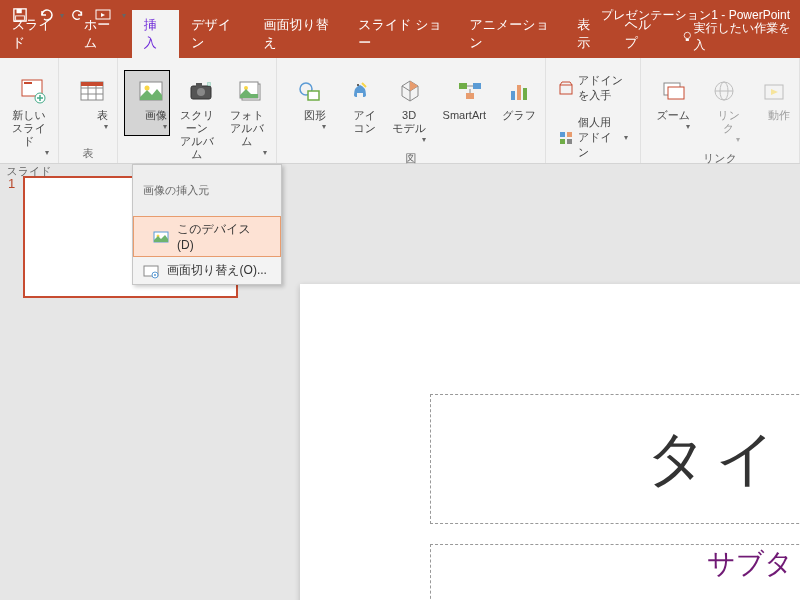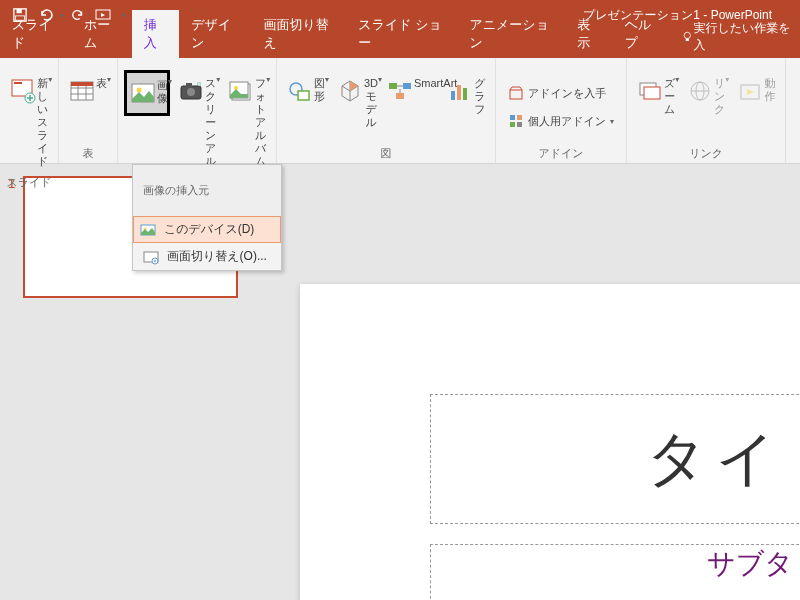--- a/index.html
+++ b/index.html
@@ -1,43 +1,43 @@
 <!DOCTYPE html>
 <html><head>
 <meta charset="utf-8">
 <style>
 * { margin: 0; padding: 0; box-sizing: border-box; font-family: "Yu Gothic UI", "Meiryo", sans-serif; }
 body { background: #e6e6e6; width: 800px; height: 600px; overflow: hidden; font-size: 12px; }
 
 .titlebar { height: 30px; background: #b7472a; display: flex; align-items: center; color: #fff; }
 .qat { display: flex; align-items: center; gap: 2px; padding-left: 8px; }
 .qat-btn { width: 24px; height: 24px; display: flex; align-items: center; justify-content: center; color: #fff; font-size: 14px; }
-.title-text { flex: 1; text-align: right; padding-right: 28px; font-size: 12px; }
+.title-text { flex: 1; text-align: right; padding-right: 10px; font-size: 12px; }
 
 .tabs { height: 28px; background: #b7472a; display: flex; align-items: flex-end; color: #fff; font-size: 13px; }
 .tab { padding: 6px 12px 6px 12px; cursor: pointer; }
 .tab.active { background: #f3f3f3; color: #6d28d9; font-weight: 500; }
 .tell-me { display: flex; align-items: center; gap: 0; padding: 4px 8px; font-size: 12px; }
 
 .ribbon { height: 106px; background: #f3f3f3; border-bottom: 1px solid #d4d4d4; display: flex; position: relative; }
 .group { border-right: 1px solid #e1e1e1; padding: 12px 6px 2px 6px; display: flex; flex-direction: column; align-items: center; }
 .group-content { flex: 1; display: flex; align-items: flex-start; gap: 4px; }
 .group-label { font-size: 11px; color: #666; text-align: center; padding-top: 2px; }
-.btn-large { display: flex; flex-direction: row; align-items: flex-start; width: 46px; padding: 4px 2px; cursor: pointer; border: 1px solid transparent; }
-.btn-large.selected { background: #d4d4d4; border: 3px solid #000000; }
+.btn-large { display: flex; flex-direction: column; align-items: flex-end; width: 46px; padding: 4px 2px; cursor: pointer; border: 1px solid transparent; }
+.btn-large.selected { background: #d4d4d4; border: 1px solid #000000; }
 .btn-large .icon { width: 32px; height: 32px; display: flex; align-items: center; justify-content: center; }
 .btn-large .lbl { font-size: 11px; color: #444; text-align: center; line-height: 13px; margin-top: 2px; }
 .btn-small { display: flex; align-items: center; gap: 4px; font-size: 11px; color: #444; padding: 3px 6px; cursor: pointer; }
 .btn-small .icon { width: 16px; height: 16px; display: flex; align-items: center; justify-content: center; }
 .dropdown-arrow { font-size: 8px; color: #666; }
 
 .dropdown-menu { position: absolute; top: 106px; left: 132px; width: 150px; background: #f3f3f3; border: 1px solid #c6c6c6; box-shadow: 2px 2px 4px rgba(0,0,0,0.2); z-index: 10; }
 .dropdown-header { font-size: 11px; color: #666; padding: 18px 10px; background: #eee; }
 .dropdown-item { display: flex; align-items: center; gap: 8px; padding: 5px 10px; font-size: 12px; color: #333; cursor: pointer; }
-.dropdown-item.hover { background: #fde2d4; border: 1px solid #e89c6e; padding: 4px 6px; }
+.dropdown-item.hover { background: #fde2d4; border: 1px solid #e89c6e; padding: 4px 19px; }
 .dropdown-item .icon { width: 16px; height: 16px; }
 
 .workspace { display: flex; height: calc(600px - 30px - 28px - 106px); }
 .slide-panel { width: 280px; background: #e6e6e6; padding: 12px 8px; overflow: hidden; }
 .slide-thumb-wrap { display: flex; gap: 8px; }
 .slide-num { color: #b7472a; font-size: 13px; }
 .slide-thumb { width: 215px; height: 122px; background: #fff; border: 2px solid #c74b30; }
 .editor { flex: 1; background: #e6e6e6; position: relative; overflow: hidden; }
 .slide-canvas { position: absolute; left: 20px; top: 120px; width: 900px; height: 500px; background: #fff; box-shadow: 0 2px 6px rgba(0,0,0,0.2); }
 .title-ph { position: absolute; left: 130px; top: 110px; width: 640px; height: 130px; border: 1px dashed #999; display: flex; align-items: center; justify-content: center; }
@@ -194,20 +194,31 @@
               <circle cx="10" cy="12" r="6" fill="none" stroke="#5b9bd5" stroke-width="1.5"></circle>
               <rect x="12" y="14" width="11" height="9" fill="#fff" stroke="#70ad47" stroke-width="1.5"></rect>
             </svg>
           </div>
         <div class="lbl">図形</div>
         <span class="dropdown-arrow">▾</span>
       </div>
       <div class="btn-large">
         <div class="icon">
             <svg width="28" height="28" viewBox="0 0 28 28">
+              <path d="M8 18 Q8 10 14 8 Q20 10 20 18 Q20 20 17 20 L17 16 L11 16 L11 20 Q8 20 8 18 Z" fill="#5b9bd5"></path>
+              <circle cx="12" cy="8" r="1" fill="#333"></circle>
+              <path d="M16 6 L20 10" stroke="#f9d648" stroke-width="2"></path>
+            </svg>
+          </div>
+        <div class="lbl" style="white-space:pre-line">アイ
+コン</div>
+      </div>
+      <div class="btn-large">
+        <div class="icon">
+            <svg width="28" height="28" viewBox="0 0 28 28">
               <path d="M14 4 L22 9 L22 19 L14 24 L6 19 L6 9 Z" fill="none" stroke="#888"></path>
               <path d="M14 4 L14 14 L6 9 M14 14 L22 9 M14 14 L14 24" fill="none" stroke="#888"></path>
               <path d="M14 4 L22 9 L14 14 Z" fill="#e89c6e"></path>
             </svg>
           </div>
         <div class="lbl" style="white-space:pre-line">3D
 モデル</div>
         <span class="dropdown-arrow">▾</span>
       </div>
       <div class="btn-large" style="width:56px">

